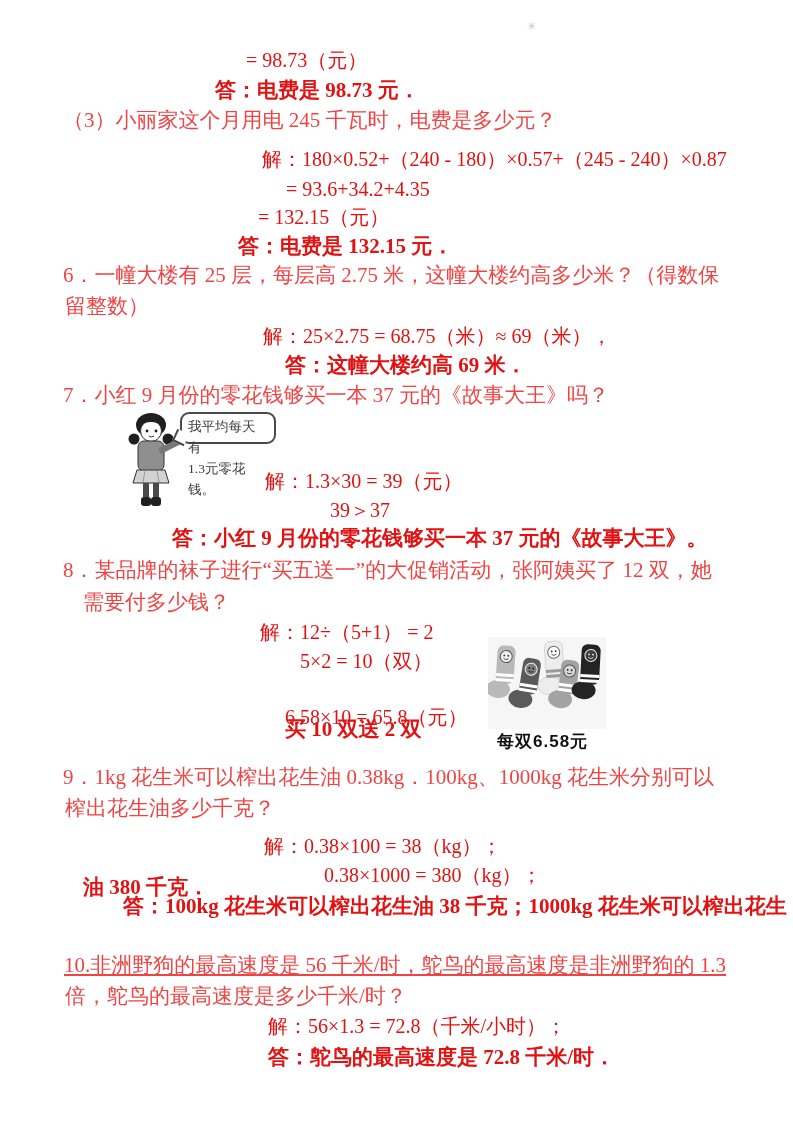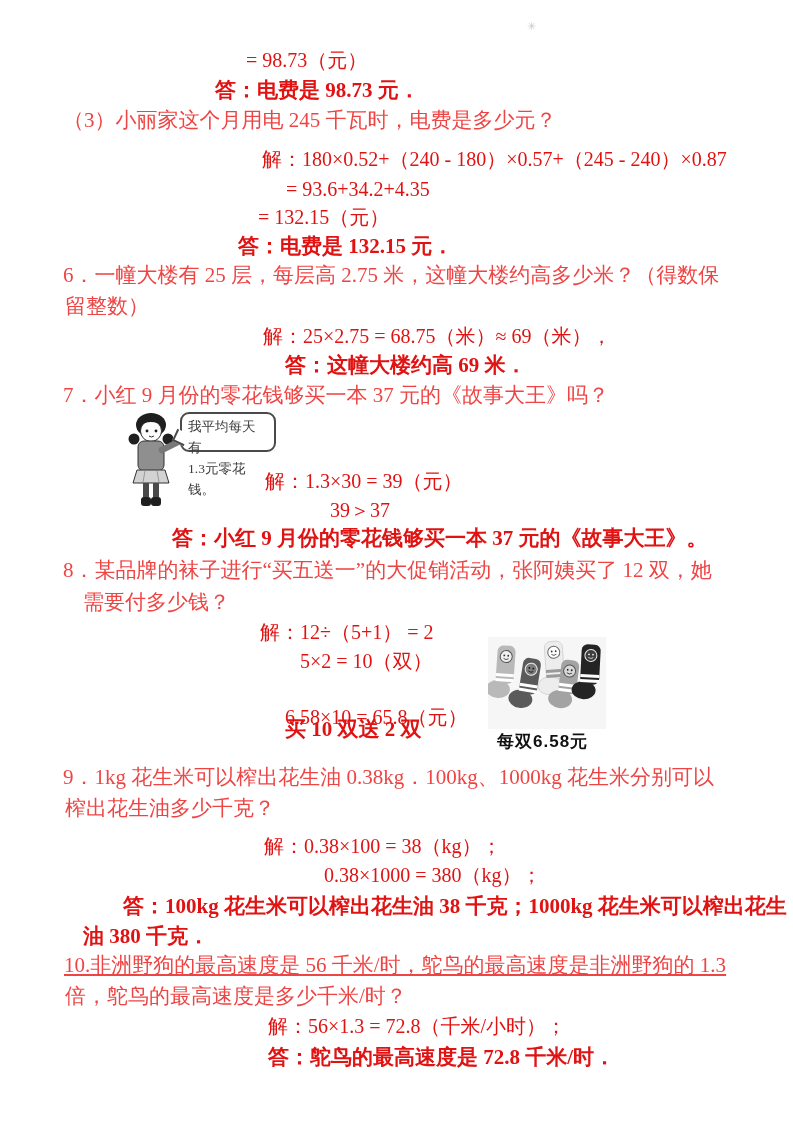--- a/index.html
+++ b/index.html
@@ -21,21 +21,21 @@
   .red{color:#e01212;}
   .b{font-weight:bold;}
   .eq{font-size:20px;}
   .speck{
     position:absolute;left:527px;top:20px;
     color:#9a9a9a;font-size:11px;opacity:.55;
   }
   
   .bubble{
     position:absolute;left:180px;top:412px;
-    width:96px;height:40px;
+    width:96px;height:32px;
     border:2px solid #4a4a4a;border-radius:9px;
     background:#fff;
     font-size:13.5px;line-height:1.55;
     color:#3c3c3c;
     padding:3px 6px;box-sizing:border-box;
   }
   .bubble .tail{
     position:absolute;left:-8px;top:17px;
     width:11px;height:11px;background:#fff;
     border-left:2px solid #4a4a4a;border-bottom:2px solid #4a4a4a;
@@ -168,20 +168,20 @@
         <rect y="35" width="19" height="3" fill="#fff"></rect>
     </g>
   </svg>
   <div class="socks-caption">每双6.58元</div>
 
   <div class="ln" style="left:63px;top:764px;">9．1kg 花生米可以榨出花生油 0.38kg．100kg、1000kg 花生米分别可以</div>
   <div class="ln" style="left:65px;top:795px;">榨出花生油多少千克？</div>
   <div class="ln red eq" style="left:264px;top:834px;">解：0.38×100 = 38（kg）；</div>
   <div class="ln red eq" style="left:284px;top:863px;margin-left:40px;">0.38×1000 = 380（kg）；</div>
   <div class="ln red b" style="left:123px;top:893px;">答：100kg 花生米可以榨出花生油 38 千克；1000kg 花生米可以榨出花生</div>
-  <div class="ln red b" style="left:83px;top:923px;">油 380 千克．</div>
+  <div class="ln red b" style="left:83px;top:874px;">油 380 千克．</div>
 
   <div class="ln" style="left:64px;top:952px;text-decoration:underline;">10.非洲野狗的最高速度是 56 千米/时，鸵鸟的最高速度是非洲野狗的 1.3</div>
   <div class="ln" style="left:65px;top:983px;">倍，鸵鸟的最高速度是多少千米/时？</div>
   <div class="ln red eq" style="left:268px;top:1014px;">解：56×1.3 = 72.8（千米/小时）；</div>
   <div class="ln red b" style="left:268px;top:1044px;text-align:center;">答：鸵鸟的最高速度是 72.8 千米/时．</div>
 
 </div>
 
 </body></html>

